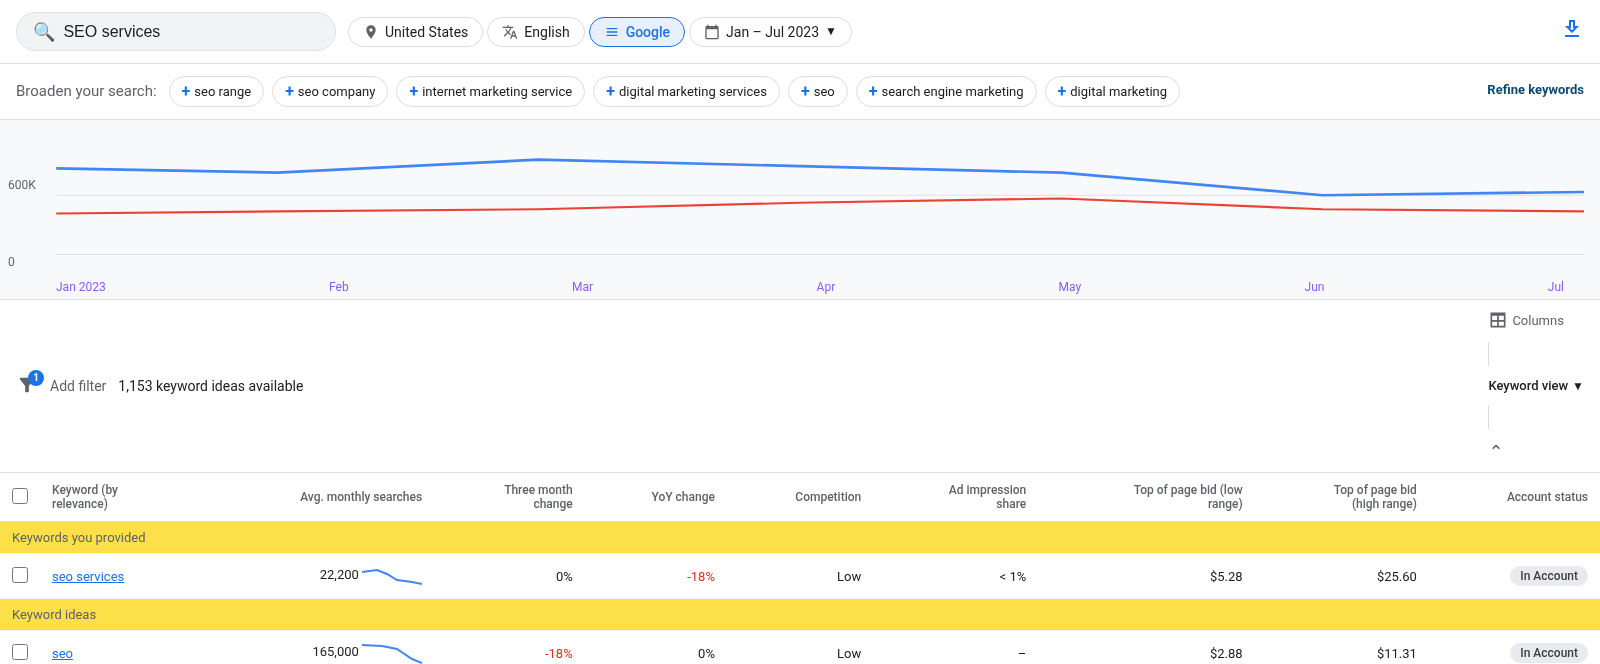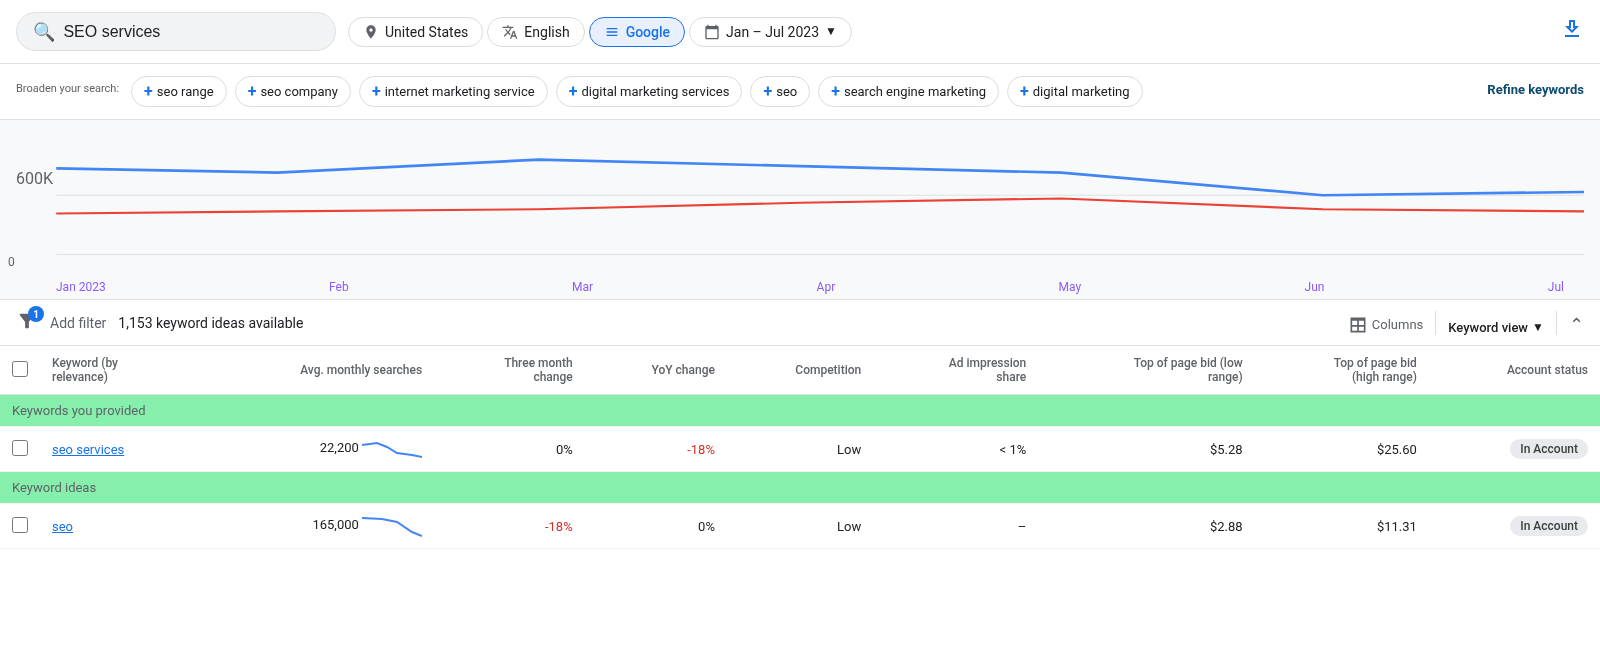--- a/index.html
+++ b/index.html
@@ -12,57 +12,57 @@
     .search-icon { color: #5f6368; font-size: 18px; }
     .header-filters { display: flex; align-items: center; gap: 4px; flex: 1; }
     .filter-pill { display: flex; align-items: center; gap: 6px; padding: 6px 14px; border: 1px solid #dadce0; border-radius: 20px; font-size: 14px; color: #202124; cursor: pointer; background: #fff; }
     .filter-pill.active { background: #e8f0fe; border-color: #1a73e8; color: #1a73e8; font-weight: 500; }
     .filter-pill svg { width: 16px; height: 16px; }
     .date-pill { display: flex; align-items: flex-start; gap: 6px; padding: 6px 14px; border: 1px solid #dadce0; border-radius: 20px; font-size: 14px; color: #202124; cursor: pointer; background: #fff; }
     .download-btn { margin-left: auto; color: #1a73e8; cursor: pointer; font-size: 22px; }
 
     
     .broaden-section { display: flex; align-items: flex-start; padding: 12px 16px; gap: 12px; background: #fff; border-bottom: 1px solid #e0e0e0; }
-    .broaden-label { font-size: 11px; color: #5f6368; white-space: nowrap; padding-top: 6px; flex-shrink: 0; }
+    .broaden-label { font-size: 15px; color: #5f6368; white-space: nowrap; padding-top: 6px; flex-shrink: 0; }
     .broaden-chips { display: flex; flex-wrap: wrap; gap: 8px; flex: 1; }
     .broaden-chip { display: flex; align-items: center; gap: 4px; padding: 5px 12px; border: 1px solid #dadce0; border-radius: 16px; font-size: 13px; color: #202124; cursor: pointer; background: #fff; white-space: nowrap; }
     .plus-icon { color: #1a73e8; font-weight: bold; font-size: 16px; }
     .refine-btn { margin-left: auto; color: #0c4a6e; font-size: 13px; font-weight: 700; cursor: pointer; white-space: nowrap; padding-top: 6px; flex-shrink: 0; }
 
     
     .chart-section { background: #f8f9fa; padding: 16px 16px 0 16px; border-bottom: 1px solid #e0e0e0; height: 180px; position: relative; overflow: hidden; }
-    .chart-y-label { position: absolute; left: 8px; top: 49px; font-size: 16px; color: #5f6368; margin-left: 8px; }
+    .chart-y-label { position: absolute; left: 8px; top: 58px; font-size: 12px; color: #5f6368; }
     .chart-y-zero { position: absolute; left: 8px; bottom: 30px; font-size: 12px; color: #5f6368; }
     .chart-svg { width: 100%; height: 140px; display: block; }
     .chart-x-labels { display: flex; justify-content: space-between; padding: 4px 20px 8px 40px; font-size: 12px; color: #8b5cf6; }
 
     
     .filter-bar { display: flex; align-items: center; padding: 10px 16px; gap: 12px; border-bottom: 1px solid #e0e0e0; }
     .filter-icon-wrapper { position: relative; cursor: pointer; }
     .filter-badge { position: absolute; top: -4px; right: -6px; background: #1a73e8; color: #fff; border-radius: 50%; width: 16px; height: 16px; font-size: 10px; display: flex; align-items: center; justify-content: center; font-weight: bold; }
     .exclude-chip { display: flex; align-items: center; gap: 6px; padding: 4px 12px; border: 1px solid #dadce0; border-radius: 16px; font-size: 13px; color: #202124; background: #fff; }
     .exclude-x { cursor: pointer; color: #5f6368; font-size: 16px; }
     .add-filter { font-size: 14px; color: #5f6368; cursor: pointer; }
     .keyword-count { font-size: 14px; color: #202124; }
-    .filter-bar-right { margin-left: auto; display: flex; align-items: flex-end; gap: 12px; }
+    .filter-bar-right { margin-left: auto; display: flex; align-items: flex-start; gap: 12px; flex-direction: column; }
     .columns-btn { display: flex; align-items: center; gap: 4px; font-size: 13px; color: #5f6368; cursor: pointer; }
     .keyword-view-btn { display: flex; align-items: center; gap: 4px; font-size: 13px; color: #202124; cursor: pointer; font-weight: 500; }
     .collapse-btn { font-size: 18px; color: #5f6368; cursor: pointer; }
     .divider-v { width: 1px; height: 24px; background: #dadce0; }
 
     
     .table-section { overflow-x: auto; }
     table { width: 100%; border-collapse: collapse; }
     th { font-size: 12px; color: #5f6368; font-weight: 500; padding: 10px 12px; text-align: right; border-bottom: 1px solid #e0e0e0; white-space: nowrap; background: #fff; }
     th:first-child { text-align: left; width: 40px; }
     th.col-keyword { text-align: left; }
     td { font-size: 13px; padding: 10px 12px; border-bottom: 1px solid #f1f3f4; text-align: right; color: #202124; }
     td:first-child { text-align: center; }
     td.col-keyword { text-align: left; color: #1a73e8; text-decoration: underline; cursor: pointer; }
-    .section-row td { font-size: 13px; color: #5f6368; background: #86efac; text-align: left; padding: 8px 12px; }
+    .section-row td { font-size: 13px; color: #5f6368; background: #fde047; text-align: left; padding: 8px 12px; }
     .in-account-badge { background: #e8eaed; color: #3c4043; border-radius: 12px; padding: 3px 10px; font-size: 12px; font-weight: 500; white-space: nowrap; display: inline-block; }
     .mini-chart { display: inline-block; vertical-align: middle; }
     input[type="checkbox"] { width: 16px; height: 16px; cursor: pointer; accent-color: #1a73e8; }
     .negative { color: #d93025; }
     .neutral { color: #202124; }
   </style>
 </head>
 <body>
 
 <div class="header">

